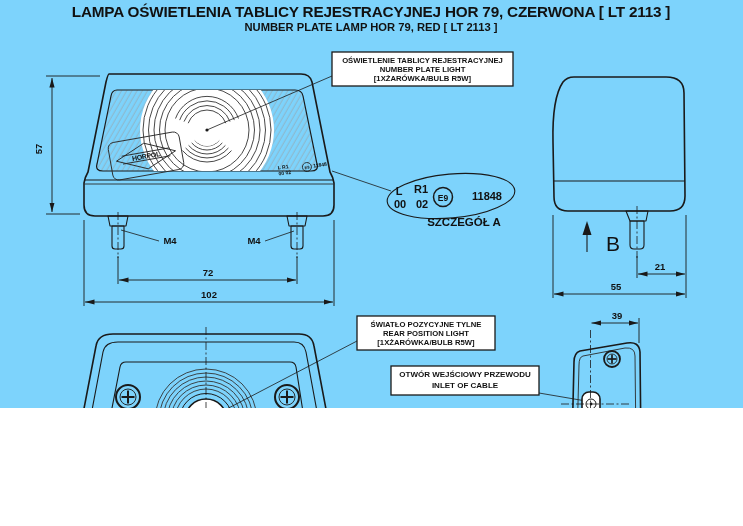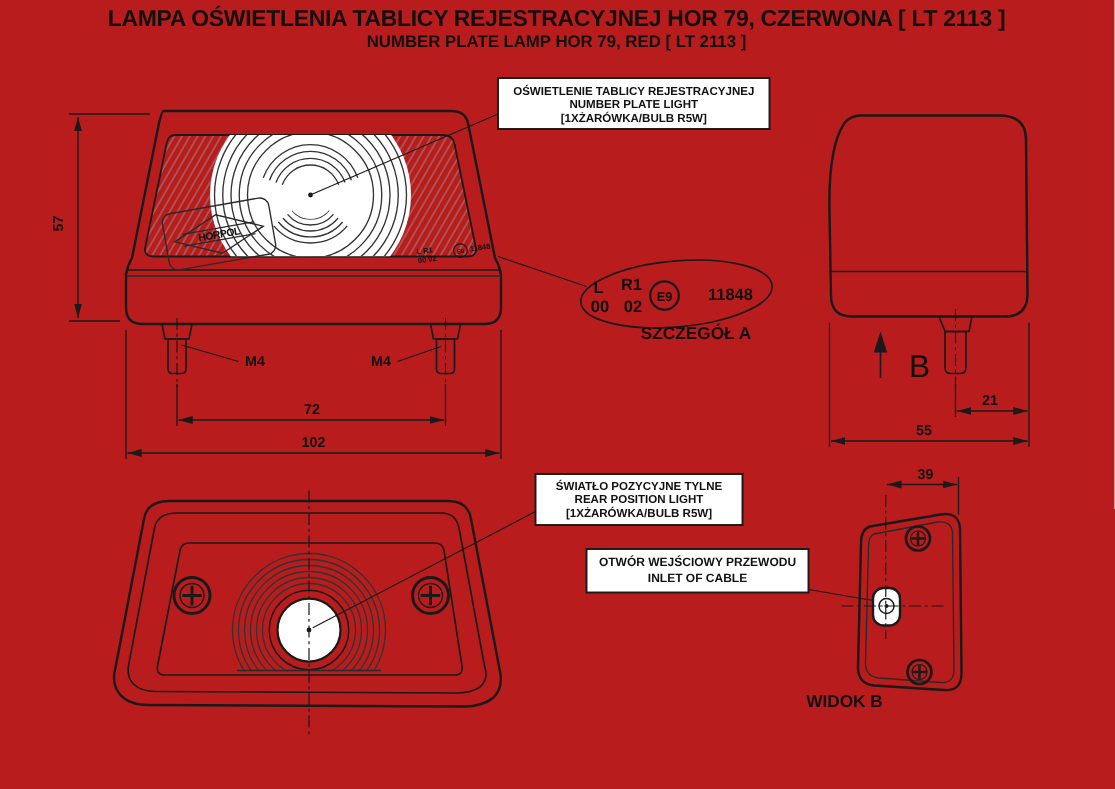--- a/index.html
+++ b/index.html
@@ -1,16 +1,16 @@
 <!DOCTYPE html>
 <html><head>
 <meta charset="utf-8">
 <style>
   html,body{margin:0;padding:0;background:#fff;}
-  .page{position:relative;width:743px;height:526px;background:#b91c1c;overflow:hidden;
+  .page{position:relative;width:743px;height:408px;background:#7dd3fc;overflow:hidden;
         font-family:"Liberation Sans",sans-serif;}
   svg{display:block}
   
   .ol  {stroke:#1a1a1a;stroke-width:1.6;fill:none;stroke-linejoin:round;stroke-linecap:round}
   .ml  {stroke:#1a1a1a;stroke-width:1.1;fill:none;stroke-linejoin:round}
   .tl  {stroke:#2a2a2a;stroke-width:0.9;fill:none}
   .dim {stroke:#1a1a1a;stroke-width:0.9;fill:none}
   .ldr {stroke:#1a1a1a;stroke-width:0.8;fill:none}
   .cln {stroke:#1a1a1a;stroke-width:0.8;fill:none;stroke-dasharray:8 2.5 2 2.5}
   .ring{stroke:#333;stroke-width:0.9;fill:none}

